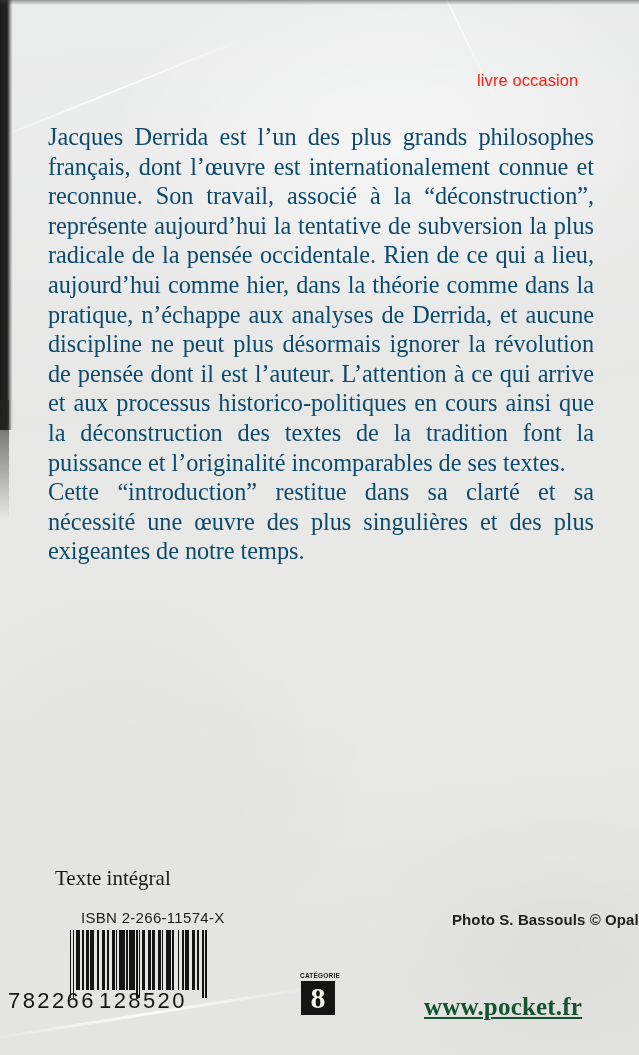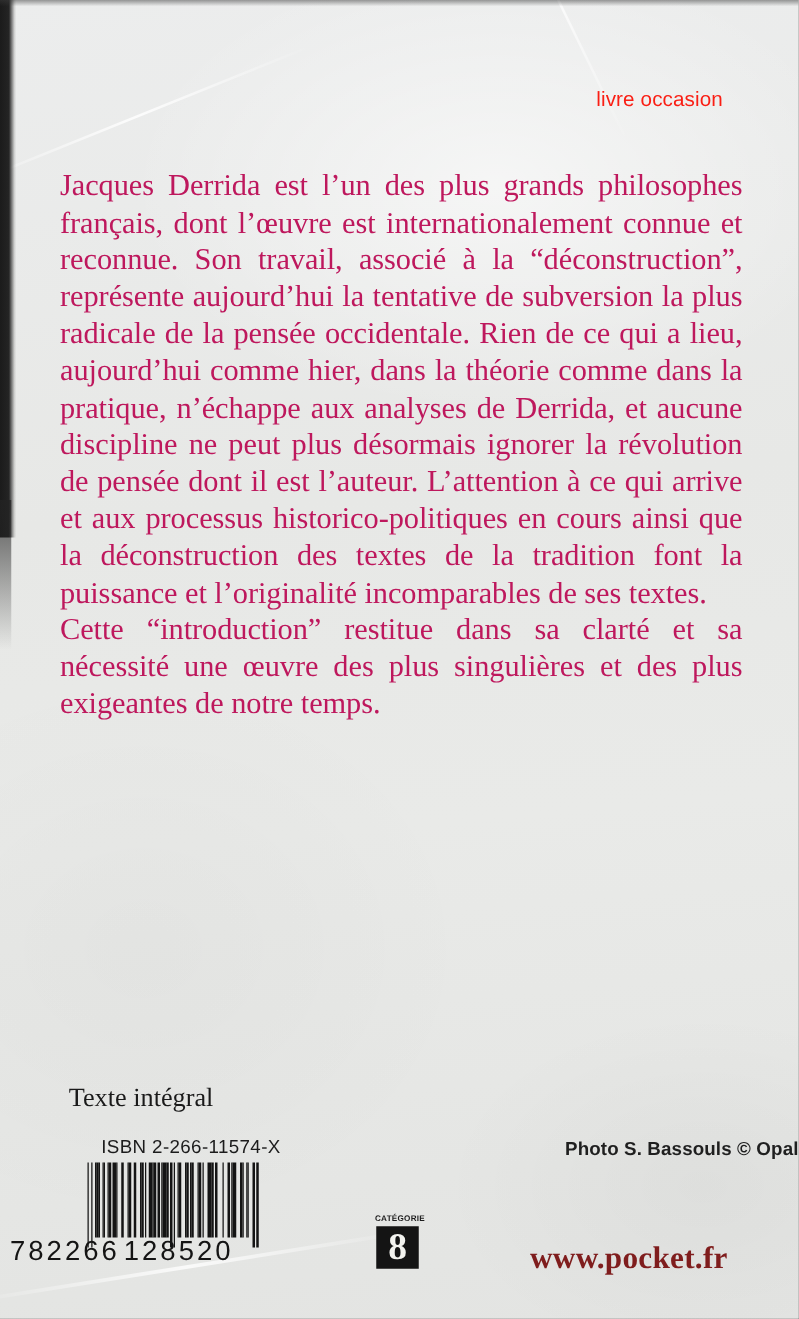--- a/index.html
+++ b/index.html
@@ -131,27 +131,27 @@
     font-weight: 400;
     color: #fa1e14;
     letter-spacing: .1px;
     white-space: nowrap;
   }
 
   
   #blurb {
     position: absolute;
     left: 48px;
-    top: 134px;
+    top: 122px;
     width: 546px;
     font-family: "Liberation Serif", serif;
     font-size: 24.3px;
     line-height: 29.6px;
     text-align: justify;
-    color: #be185d;
+    color: #0c4a6e;
     letter-spacing: -0.05px;
   }
   #blurb p { margin: 0; }
   #blurb p.last-line-left { text-align: justify; }
 
   
   #texte-integral {
     position: absolute;
     left: 55px;
     top: 866px;
@@ -250,21 +250,22 @@
 
   
   #pocket-url {
     position: absolute;
     left: 424px;
     top: 993px;
     font-family: "Liberation Serif", serif;
     font-weight: 700;
     font-size: 25px;
     letter-spacing: .2px;
-    color: #7f1d1d;
+    color: #14532d;
+    text-decoration: underline;
   }
 </style>
 </head>
 <body>
 
 <div id="cover">
 
   <div id="paper-texture"></div>
   <div id="crease-a"></div>
   <div id="crease-b"></div>

